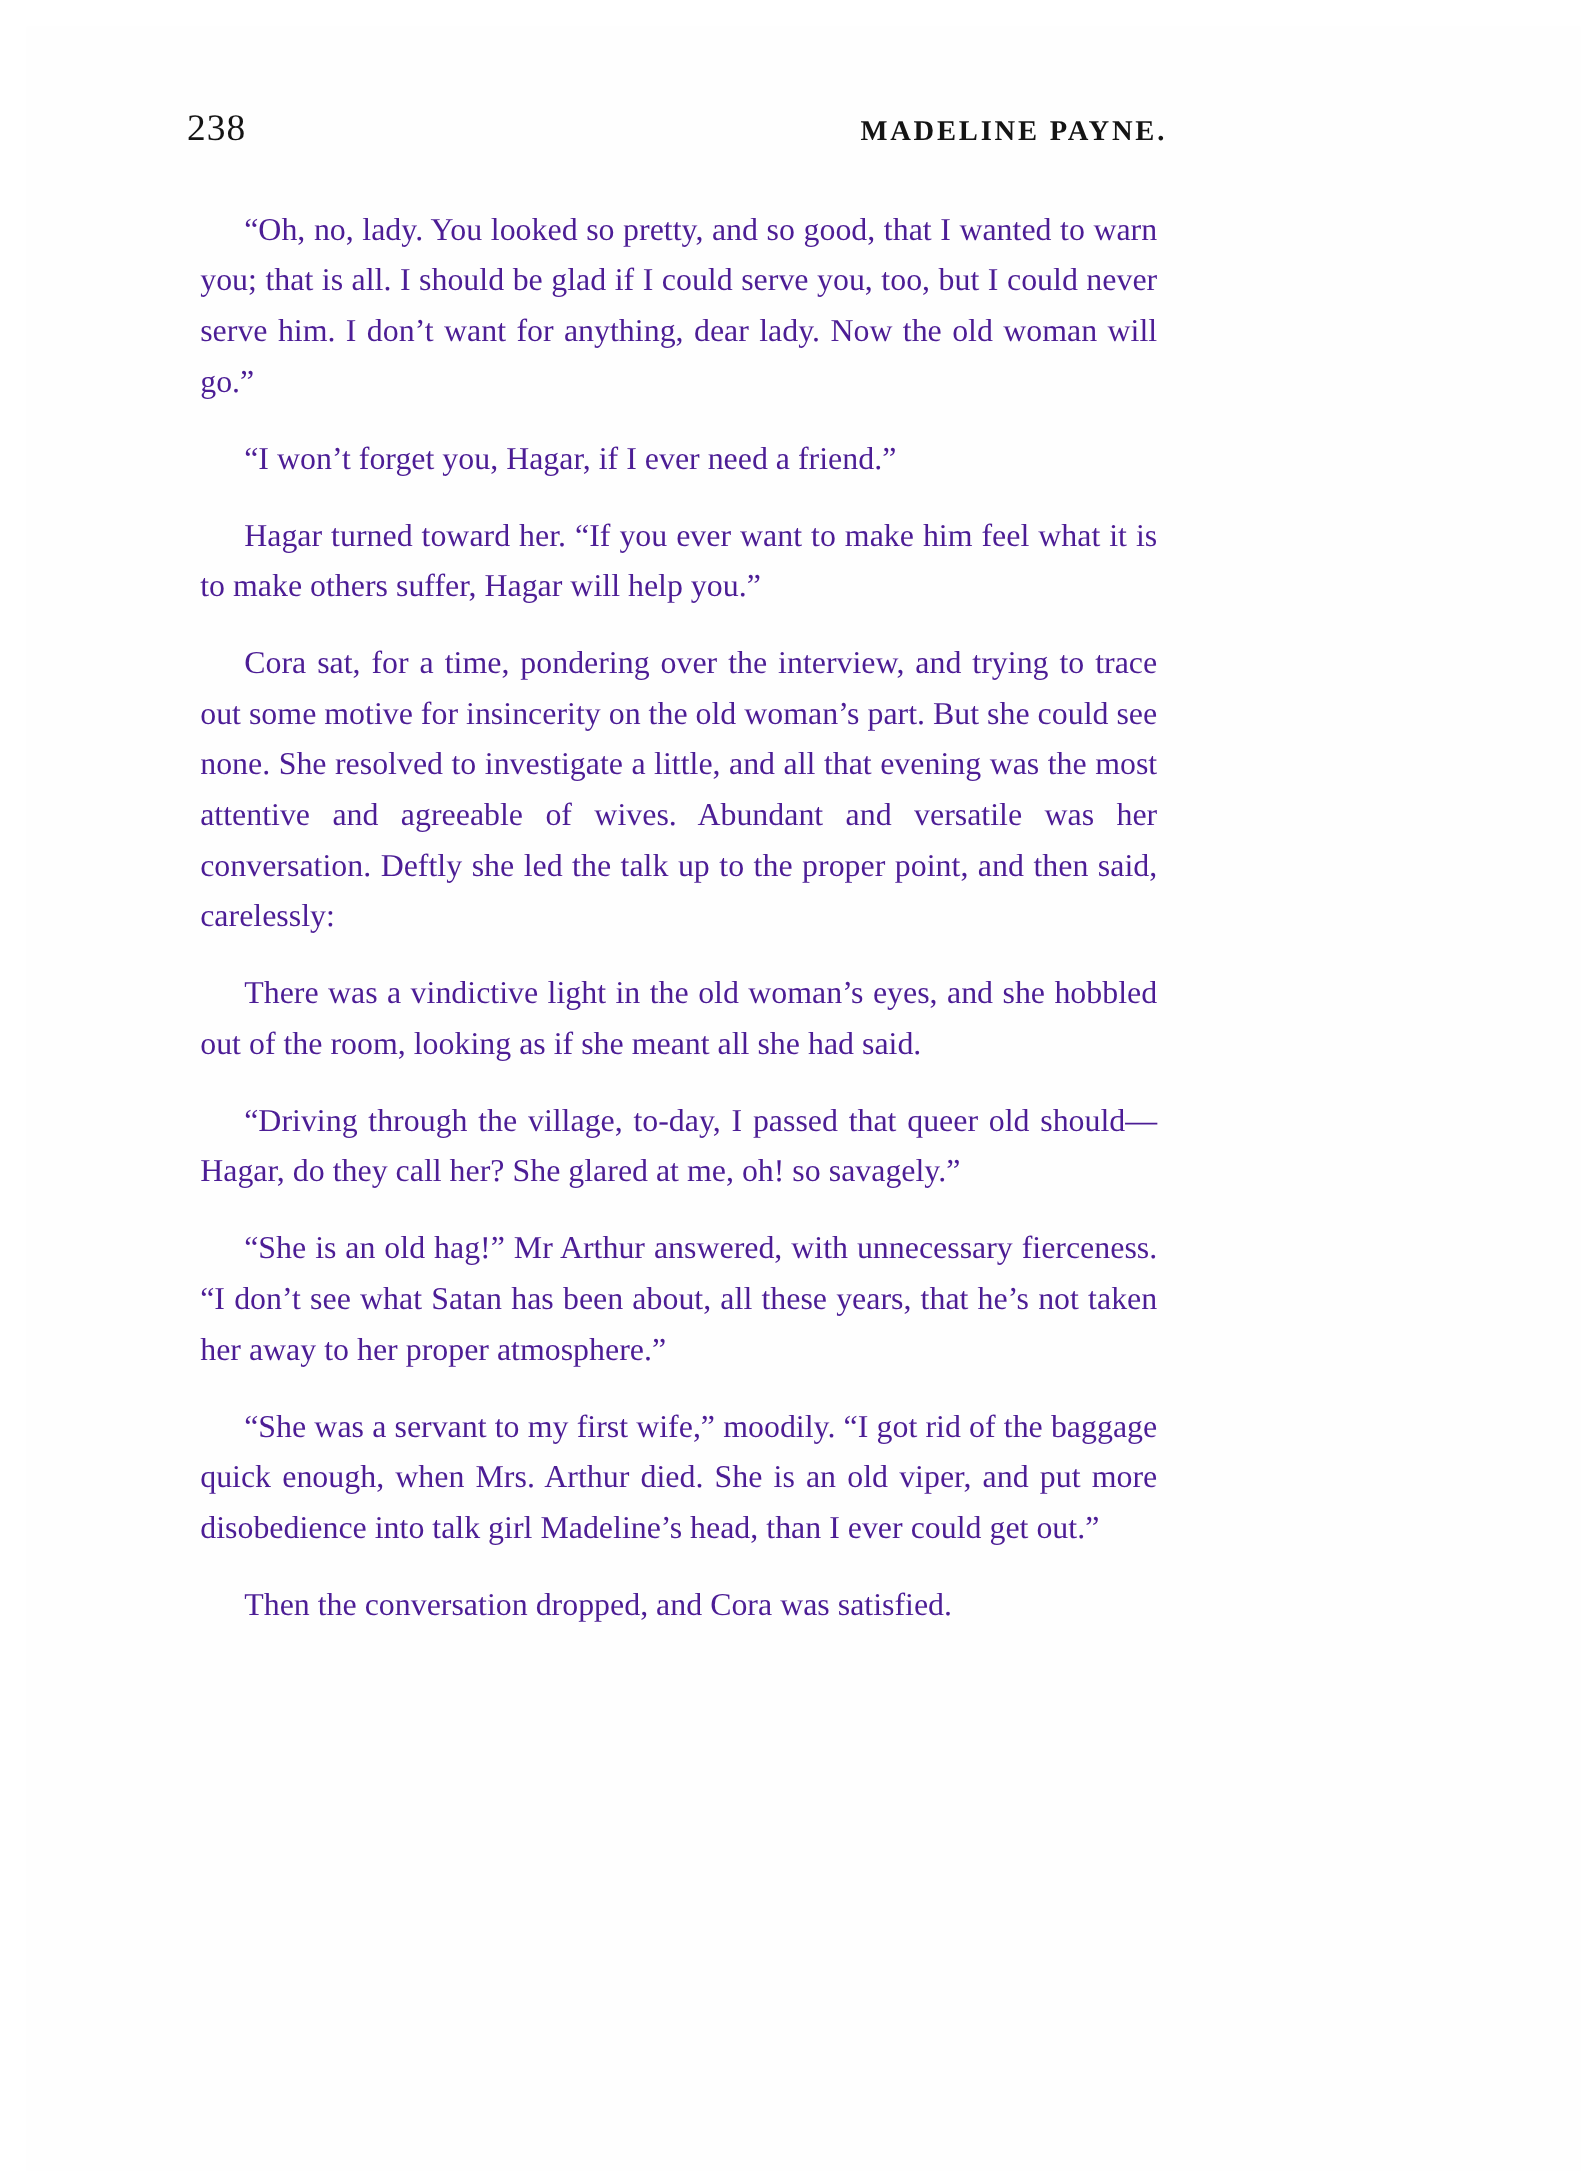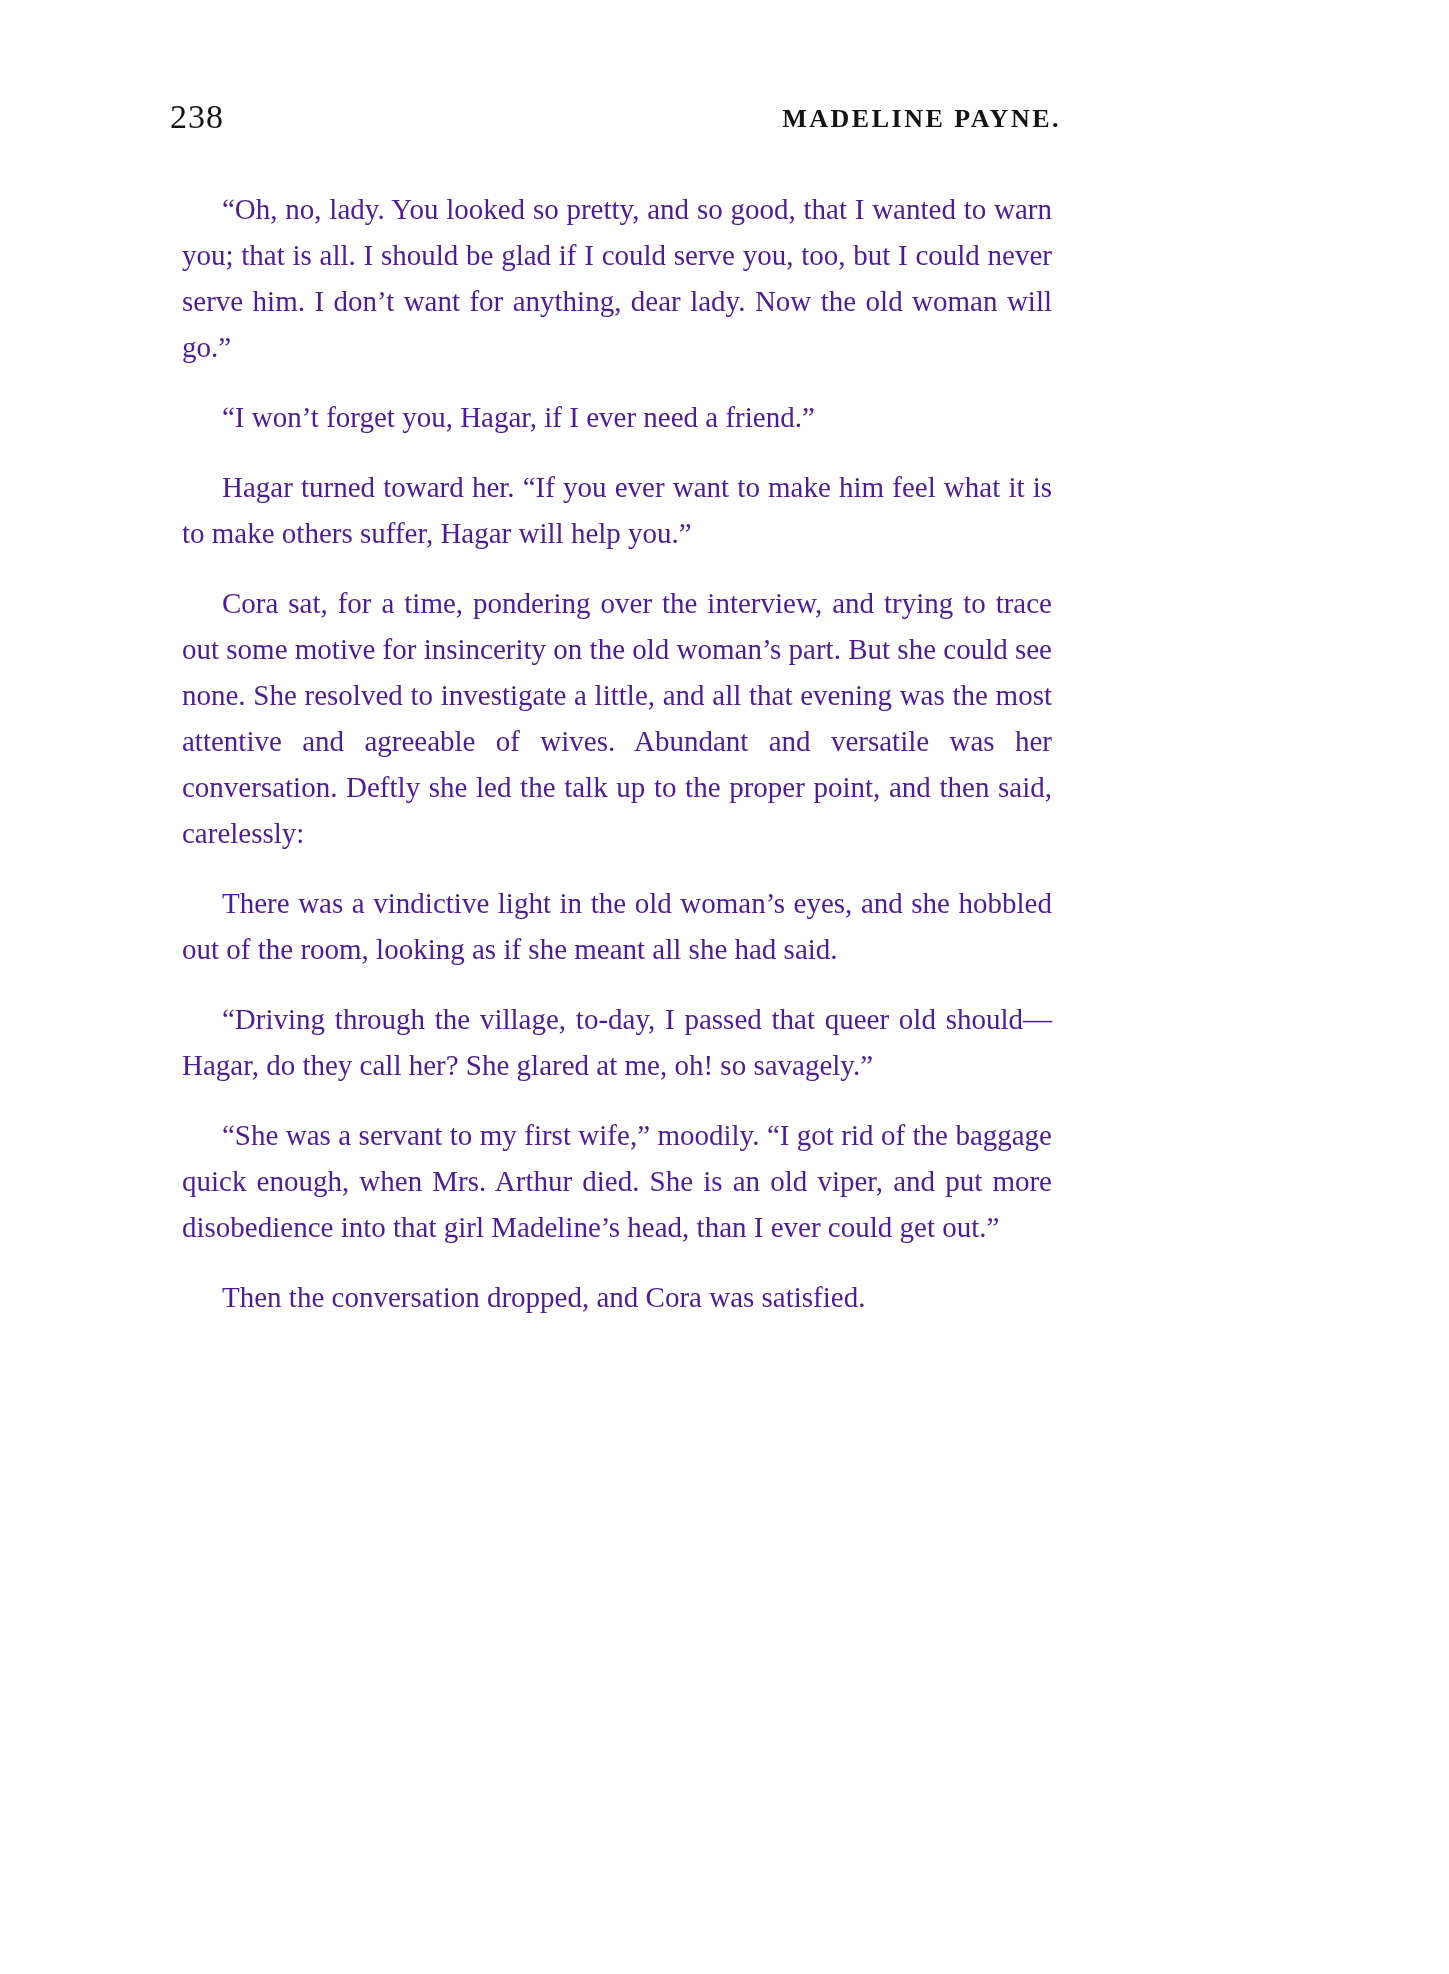--- a/index.html
+++ b/index.html
@@ -72,17 +72,18 @@
     <span class="running-title">MADELINE PAYNE.</span>
   </div>
 
   <div class="text-block">
     <p>“Oh, no, lady.  You looked so pretty, and so good, that I wanted to warn you; that is all.  I should be glad if I could serve you, too, but I could never serve him.  I don’t want for anything, dear lady.  Now the old woman will go.”</p>
     <p>“I won’t forget you, Hagar, if I ever need a friend.”</p>
     <p>Hagar turned toward her.  “If you ever want to make him feel what it is to make others suffer, Hagar will help you.”</p>
     <p>Cora sat, for a time, pondering over the interview, and trying to trace out some motive for insincerity on the old woman’s part.  But she could see none.  She resolved to investigate a little, and all that evening was the most attentive and agreeable of wives.  Abundant and versatile was her conversation.  Deftly she led the talk up to the proper point, and then said, carelessly:</p>
     <p>There was a vindictive light in the old woman’s eyes, and she hobbled out of the room, looking as if she meant all she had said.</p>
     <p>“Driving through the village, to-day, I passed that queer old should—Hagar, do they call her?  She glared at me, oh! so savagely.”</p>
-    <p>“She was a servant to my first wife,” moodily.  “I got rid of the baggage quick enough, when Mrs. Arthur died.  She is an old viper, and put more disobedience into that girl Madeline’s head, than I ever could get out.”</p>
+    <p>“She is an old hag!” Mr Arthur answered, with unnecessary fierceness.  “I don’t see what Satan has been about, all these years, that he’s not taken her away to her proper atmosphere.”</p>
+    <p>“She was a servant to my first wife,” moodily.  “I got rid of the baggage quick enough, when Mrs. Arthur died.  She is an old viper, and put more disobedience into talk girl Madeline’s head, than I ever could get out.”</p>
     <p>Then the conversation dropped, and Cora was satisfied.</p>
   </div>
 
 </div>
 
 </body></html>

